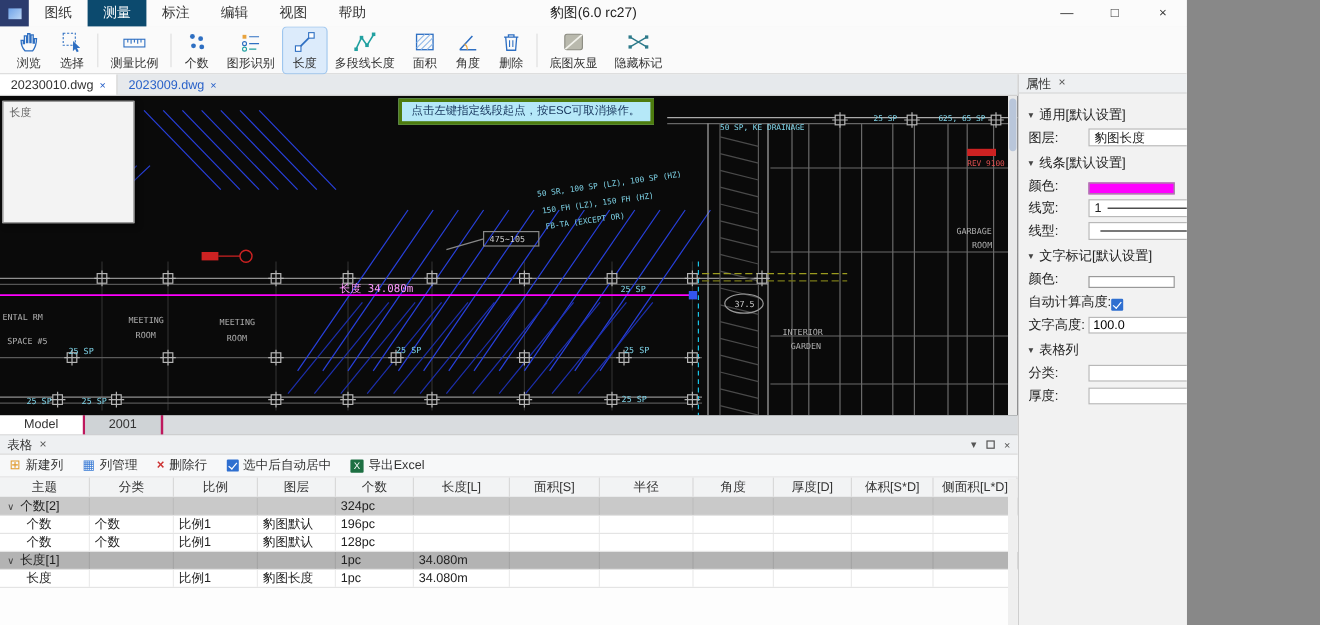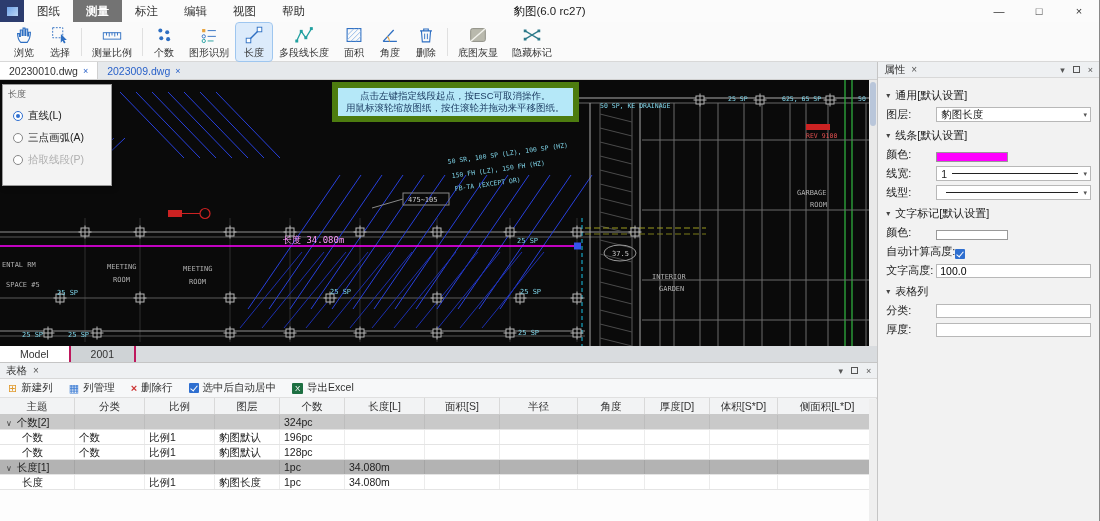--- a/index.html
+++ b/index.html
@@ -1,25 +1,25 @@
 <!DOCTYPE html>
 <html><head>
 <meta charset="utf-8">
 <style>
   * { box-sizing: border-box; }
   body { margin:0; font-family:"Liberation Sans","DejaVu Sans",sans-serif; background:#888; }
-  .window { width:1099px; height:521px; background:#f5f6f7; position:relative; overflow:hidden; }
+  .window { width:989px; height:521px; background:#f5f6f7; position:relative; overflow:hidden; }
 
   
   .titlebar { height:22px; background:#fbfbfb; display:flex; align-items:stretch; position:relative; }
   .logo { width:24px; background:#2c3c6e; display:flex; align-items:center; justify-content:center; }
   .logo-in { width:11px; height:9px; background:linear-gradient(135deg,#6fa3e8,#bcd6f5); display:block; }
   .menu-tabs { display:flex; z-index:1; }
   .mtab { padding:0 13px; line-height:22px; font-size:11.5px; color:#333; cursor:default; }
-  .mtab.active { background:#737373; color:#fff;font-weight:bold; }
+  .mtab.active { background:#0c4a6e; color:#fff; }
   .title { position:absolute; left:0; right:0; top:0; text-align:center; line-height:22px; font-size:11.5px; color:#222; z-index:0; }
   .win-controls { margin-left:auto; display:flex; z-index:1; }
   .wbtn { width:40px; text-align:center; line-height:22px; font-size:11px; color:#333; }
 
   
   .ribbon { height:40px; background:#fafafa; border-bottom:1px solid #d8d8d8; display:flex; align-items:stretch; padding:1px 4px 0 6px; }
   .rbtn { display:flex; flex-direction:column; align-items:center; justify-content:center; padding:1px 7px 2px; font-size:10px; color:#333; border-radius:3px; }
   .rbtn .rb-icon { height:22px; display:flex; align-items:center; }
   .rbtn.active { background:#dcebfb; outline:1px solid #9ec6ef; }
   .rsep { width:1px; background:#e0e0e0; margin:5px 3px; }
@@ -32,21 +32,21 @@
   
   .doc-tabs { height:18px; background:#e6e9ec; display:flex; border-bottom:1px solid #d0d0d0; font-size:10.5px; }
   .dtab { display:flex; align-items:center; gap:5px; padding:0 9px; color:#2a62c9; }
   .dtab.active { background:#fff; color:#333; border-right:1px solid #d0d0d0; }
   .dclose { font-size:9px; color:#2a62c9; }
 
   
   .canvas { height:266px; background:#0a0a0a; position:relative; overflow:hidden; }
   .canvas svg { position:absolute; left:0; top:0; }
   svg text { font-family:"DejaVu Sans Mono","Liberation Mono",monospace; }
-  .canvas-tip { position:absolute; left:332px; top:2px; background:#b5e8f8; border:6px solid #4d7c0f; color:#17365d;
+  .canvas-tip { position:absolute; left:332px; top:2px; background:#b5e8f8; border:3px solid #4d7c0f; color:#17365d;
                 font-size:9.5px; line-height:12px; padding:2px 8px; text-align:center; z-index:5; }
   .tool-float { position:absolute; left:2px; top:4px; width:110px; height:102px; background:#f3f3f3; border:1px solid #9a9a9a;
                 box-shadow:2px 2px 5px rgba(0,0,0,.45); z-index:6; }
   .tf-title { font-size:9px; color:#666; padding:3px 5px 0; }
   .tf-opt { display:flex; align-items:center; gap:5px; margin:8px 0 0 10px; color:#222; font-size:10.5px; }
   .tf-opt.disabled { color:#b0b0b0; }
   .radio { width:10px; height:10px; border:1px solid #888; border-radius:50%; background:#fff; position:relative; flex:none; }
   .radio.sel { border-color:#2f6fd0; }
   .radio.sel::after { content:""; position:absolute; inset:2px; background:#2f6fd0; border-radius:50%; }
   .vscroll { position:absolute; right:0; top:0; bottom:0; width:8px; background:#e9e9e9; z-index:7; }
@@ -481,38 +481,23 @@
             <text x="452" y="98" fill="#7fd4e8" font-size="6.5" transform="rotate(-8 452 98)">150 FH (LZ), 150 FH (HZ)</text>
             <text x="455" y="111" fill="#7fd4e8" font-size="6.5" transform="rotate(-8 455 111)">FB-TA (EXCEPT OR)</text>
             <text x="14" y="90" fill="#7fd4e8" font-size="6.5">150 FH (LZ), 50 SP (LZ)</text>
             <text x="18" y="103" fill="#7fd4e8" font-size="6.5">FB-TA</text>
             <text x="408" y="122" fill="#cccccc" font-size="7">475~105</text>
             <text x="612" y="176" fill="#cccccc" font-size="7">37.5</text>
             <text x="806" y="58" fill="#e05050" font-size="6.5">REV 9100</text>
           </svg>
         <div class="canvas-tip">
           <div>点击左键指定线段起点，按ESC可取消操作。</div>
-          <div>用鼠标滚轮缩放图纸，按住滚轮并拖动来平移图纸。</div>
         </div>
         <div class="tool-float">
           <div class="tf-title">长度</div>
-          <div id="tf-opts">
-              <div class="tf-opt">
-                <span class="radio sel"></span>
-                <span>直线(L)</span>
-              </div>
-              <div class="tf-opt">
-                <span class="radio"></span>
-                <span>三点画弧(A)</span>
-              </div>
-              <div class="tf-opt disabled">
-                <span class="radio"></span>
-                <span>拾取线段(P)</span>
-              </div>
-            </div>
         </div>
         <div class="vscroll">
           <div class="vthumb"></div>
         </div>
       </div>
 
       <div class="sheet-tabs" id="sheet-tabs">
           <div class="stab active">Model</div>
           <div class="stab">2001</div>
         </div>

